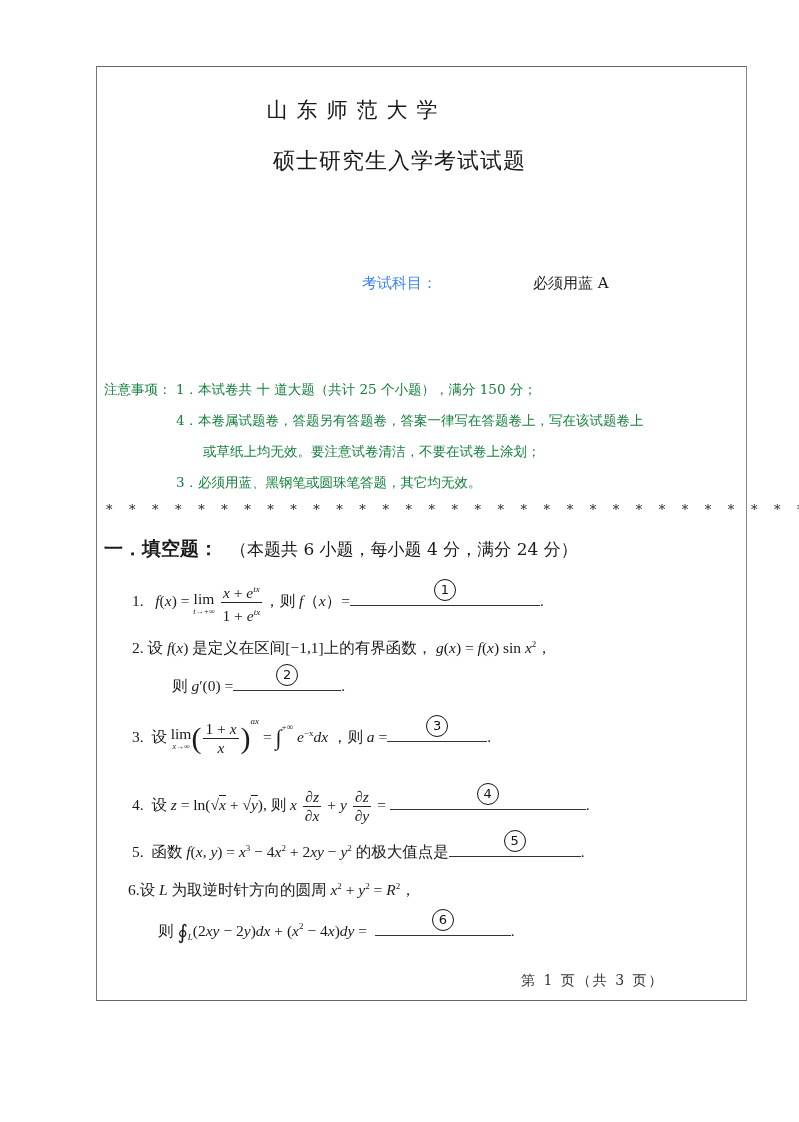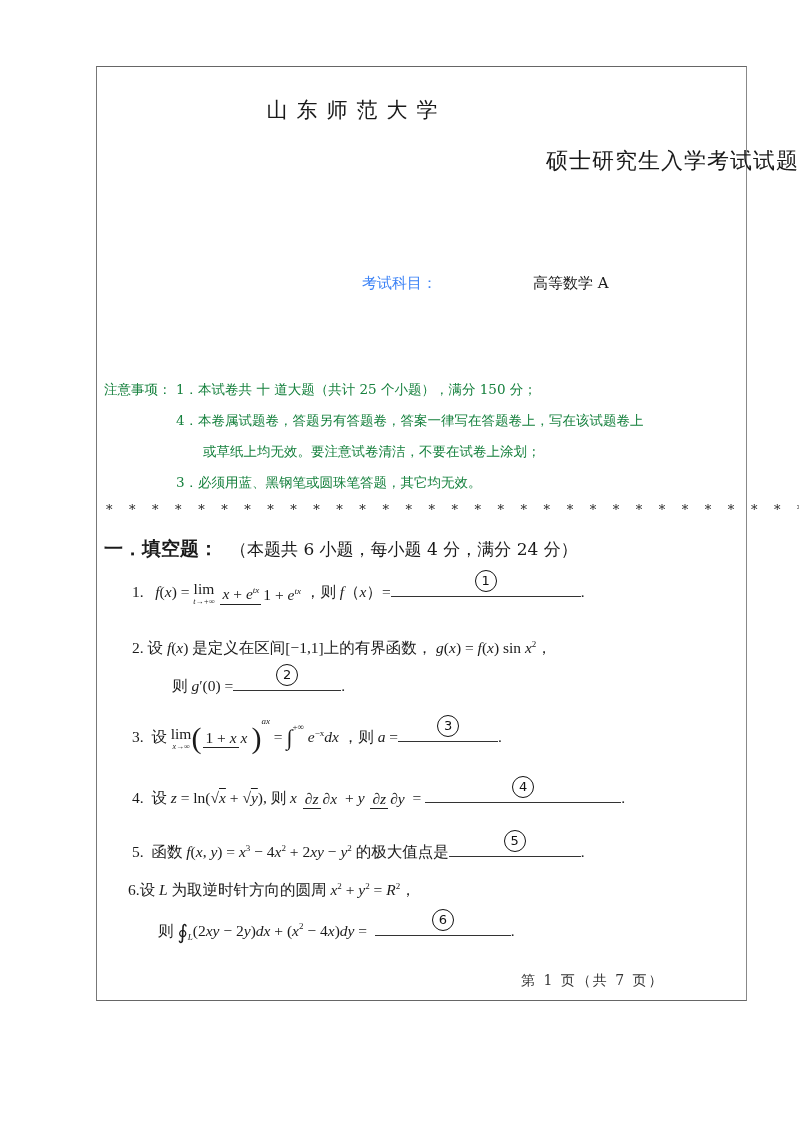--- a/index.html
+++ b/index.html
@@ -8,31 +8,31 @@
     font-family:"DejaVu Serif","Liberation Serif",serif; color:#1a1a1a;
   }
   .frame {
     position:absolute; left:96px; top:66px; width:651px; height:935px;
     border-top:1.5px solid #666; border-right:1.5px solid #888;
     border-bottom:1.5px solid #666; border-left:1.5px solid #777;
     box-sizing:border-box;
   }
   .abs { position:absolute; white-space:nowrap; }
   .uni-title { left:0; width:713px; top:96px; text-align:center; font-size:21px; letter-spacing:9px; }
-  .exam-title { left:0; width:799px; top:146px; text-align:right; font-size:22px; letter-spacing:1px; }
+  .exam-title { left:0; width:799px; top:146px; text-align:center; font-size:22px; letter-spacing:1px; }
   .subject-label { left:362px; top:274px; font-size:15px; color:#3b82f6; }
   .subject-value { left:533px; top:274px; font-size:15px; }
   .notes { font-size:13.5px; color:#15803d; }
   .stars { left:106px; top:502px; font-size:13px; letter-spacing:6.2px; color:#222; }
   .section-head { left:104px; top:536px; font-size:19px; }
   .section-head b { font-family:"DejaVu Sans","Liberation Sans",sans-serif; font-weight:bold; font-size:19px; }
   .section-head span.sub { font-size:17px;margin-left:12px; }
   .q { font-size:15.5px; font-family:"Liberation Serif","DejaVu Serif",serif; }
   .m { font-style:italic; }
-  .frac { display:inline-flex; flex-direction:row; align-items:center; vertical-align:middle; margin:0 2px; }
+  .frac { display:inline-flex; flex-direction:column; align-items:center; vertical-align:middle; margin:0 2px; }
   .frac .n { border-bottom:1px solid #222; padding:0 2px; line-height:18px; }
   .frac .d { padding:0 2px; line-height:18px; }
   .lim { display:inline-flex; flex-direction:column; align-items:center; vertical-align:middle; }
   .lim .sub { font-size:8px; font-style:italic; line-height:8px; }
   .blank { display:inline-block; border-bottom:1px solid #333; height:14px; vertical-align:baseline; position:relative; text-align:center; }
   .circ {
     display:inline-block; width:20px; height:20px; border:1.6px solid #111; border-radius:50%;
     font-family:"DejaVu Sans","Liberation Sans",sans-serif; font-size:13px; line-height:20px; text-align:center;
     position:absolute; top:-12px; left:50%; margin-left:-11px; color:#111;
   }
@@ -40,21 +40,21 @@
   .footer { left:521px; top:972px; font-size:14px; letter-spacing:2px; color:#333; }
 </style>
 </head>
 <body>
 
 <div class="frame"></div>
 
 <div class="abs uni-title">山东师范大学</div>
 <div class="abs exam-title">硕士研究生入学考试试题</div>
 <div class="abs subject-label">考试科目：</div>
-<div class="abs subject-value">高等数学 A</div>
+<div class="abs subject-value">必须用蓝 A</div>
 
 <div class="abs notes" style="left:104px; top:381px;">注意事项：</div>
 <div class="abs notes" style="left:176px; top:381px;">1．本试卷共 十 道大题（共计 25 个小题），满分 150 分；</div>
 <div class="abs notes" style="left:176px; top:412px;">4．本卷属试题卷，答题另有答题卷，答案一律写在答题卷上，写在该试题卷上</div>
 <div class="abs notes" style="left:203px; top:443px;">或草纸上均无效。要注意试卷清洁，不要在试卷上涂划；</div>
 <div class="abs notes" style="left:176px; top:474px;">3．必须用蓝、黑钢笔或圆珠笔答题，其它均无效。</div>
 
 <div class="abs stars">* * * * * * * * * * * * * * * * * * * * * * * * * * * * * * * * * * * * * * * *</div>
 
 <div class="abs section-head">
@@ -109,13 +109,13 @@
   <span>5.</span>&nbsp; 函数 <span class="m">f</span>(<span class="m">x</span>, <span class="m">y</span>) = <span class="m">x</span><sup>3</sup> − 4<span class="m">x</span><sup>2</sup> + 2<span class="m">xy</span> − <span class="m">y</span><sup>2</sup> 的极大值点是<span class="blank" style="width:132px;"><span class="circ">5</span></span>.
 </div>
 
 <div class="abs q" style="left:128px; top:880px;">
   <span>6.</span>设 <span class="m">L</span> 为取逆时针方向的圆周 <span class="m">x</span><sup>2</sup> + <span class="m">y</span><sup>2</sup> = <span class="m">R</span><sup>2</sup>，
 </div>
 <div class="abs q" style="left:158px; top:920px;">
   则 <span style="font-size:20px; vertical-align:middle;">∮</span><sub class="m" style="font-size:9px;">L</sub>(2<span class="m">xy</span> − 2<span class="m">y</span>)<span class="m">dx</span> + (<span class="m">x</span><sup>2</sup> − 4<span class="m">x</span>)<span class="m">dy</span> = &nbsp;<span class="blank" style="width:136px;"><span class="circ">6</span></span>.
 </div>
 
-<div class="abs footer">第 1 页（共 7 页）</div>
+<div class="abs footer">第 1 页（共 3 页）</div>
 
 </body></html>

